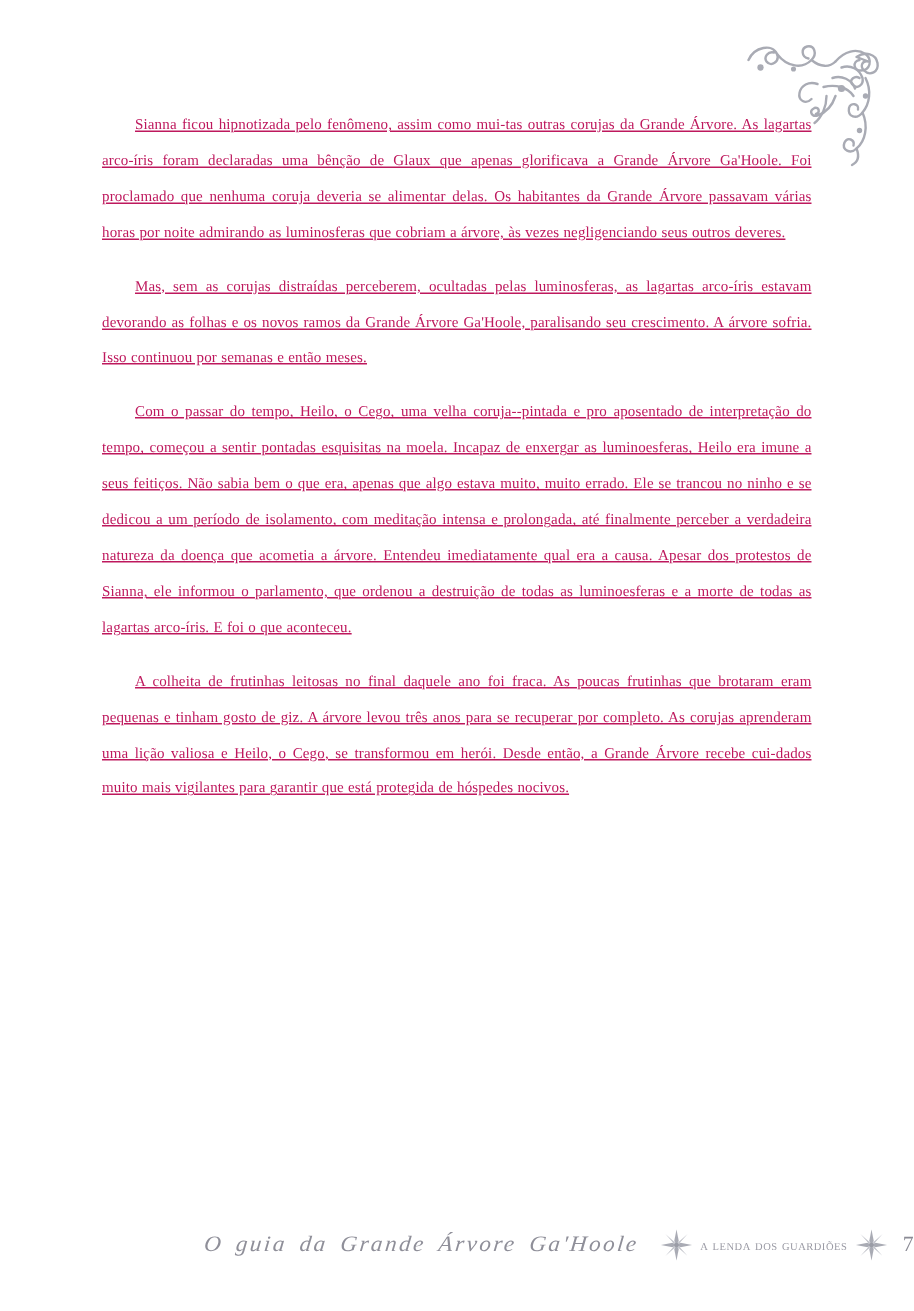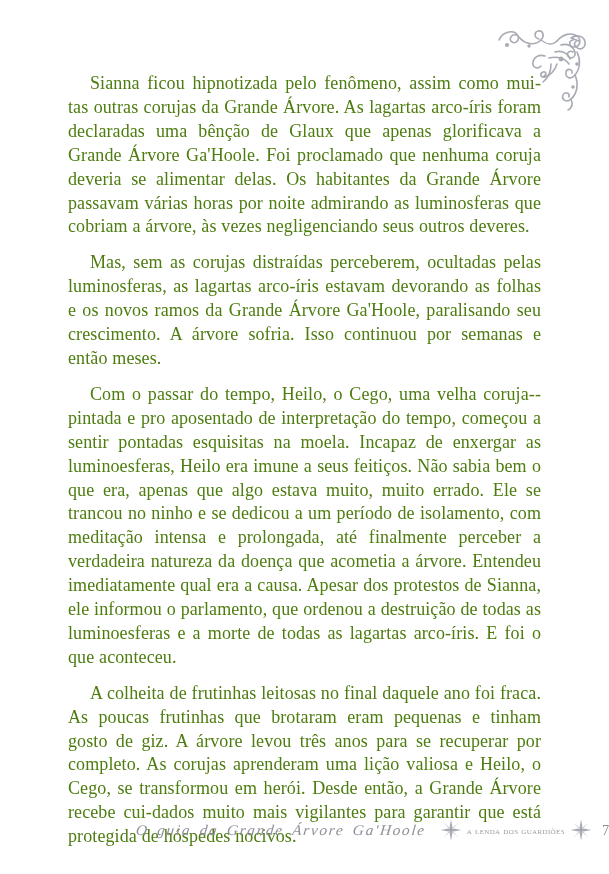--- a/index.html
+++ b/index.html
@@ -40,26 +40,27 @@
     left: 68px;
     top: 72px;
     width: 473px;
   }
 
   p.para {
     margin: 0;
     text-align: justify;
     text-align-last: left;
     text-indent: 22px;
-    font-size: 18px;
+    font-size: 10px;
     line-height: 23.9px;
-    color: #4d7c0f;
+    color: #be185d;
     letter-spacing: 0.1px;
     word-spacing: 0.2px;
     hyphens: manual;
+    text-decoration: underline;
   }
   p.para + p.para { margin-top: 12px; }
 
   
   .footer {
     position: absolute;
     left: 0;
     top: 812px;
     width: 609px;
     height: 36px;

